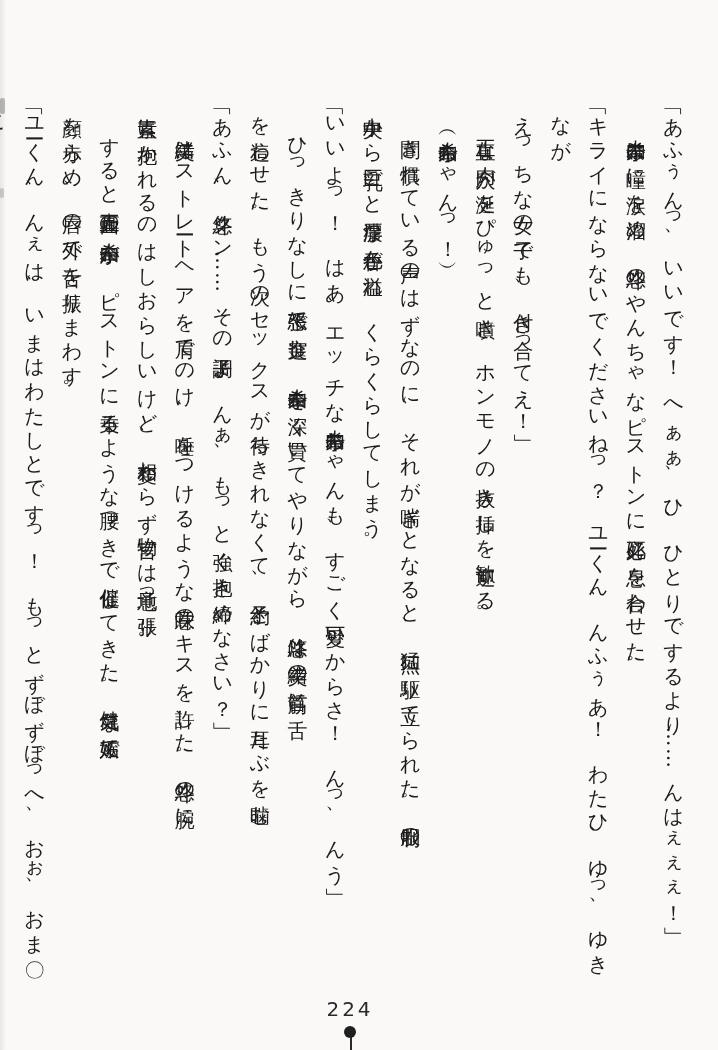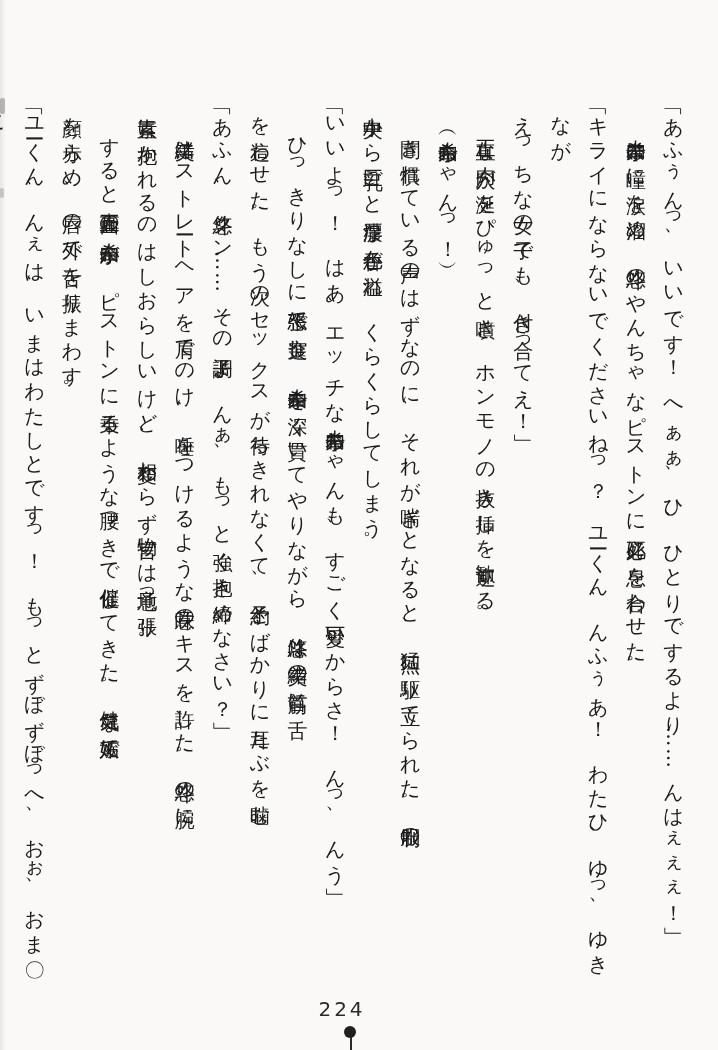--- a/index.html
+++ b/index.html
@@ -44,21 +44,21 @@
     font-weight:400;
   }
   .text-columns p{
     margin:0;
     padding:0;
   }
 
   
   .page-number{
     position:absolute;
-    top:997px;left:342px;
+    top:997px;left:350px;
     transform:translateX(-50%);
     font-family:"DejaVu Sans","Liberation Sans",sans-serif;
     font-size:20px;
     letter-spacing:3px;
     color:#2a2a2a;
   }
   .binding-dot{
     position:absolute;
     top:1026px;left:344px;
     width:12px;height:12px;

